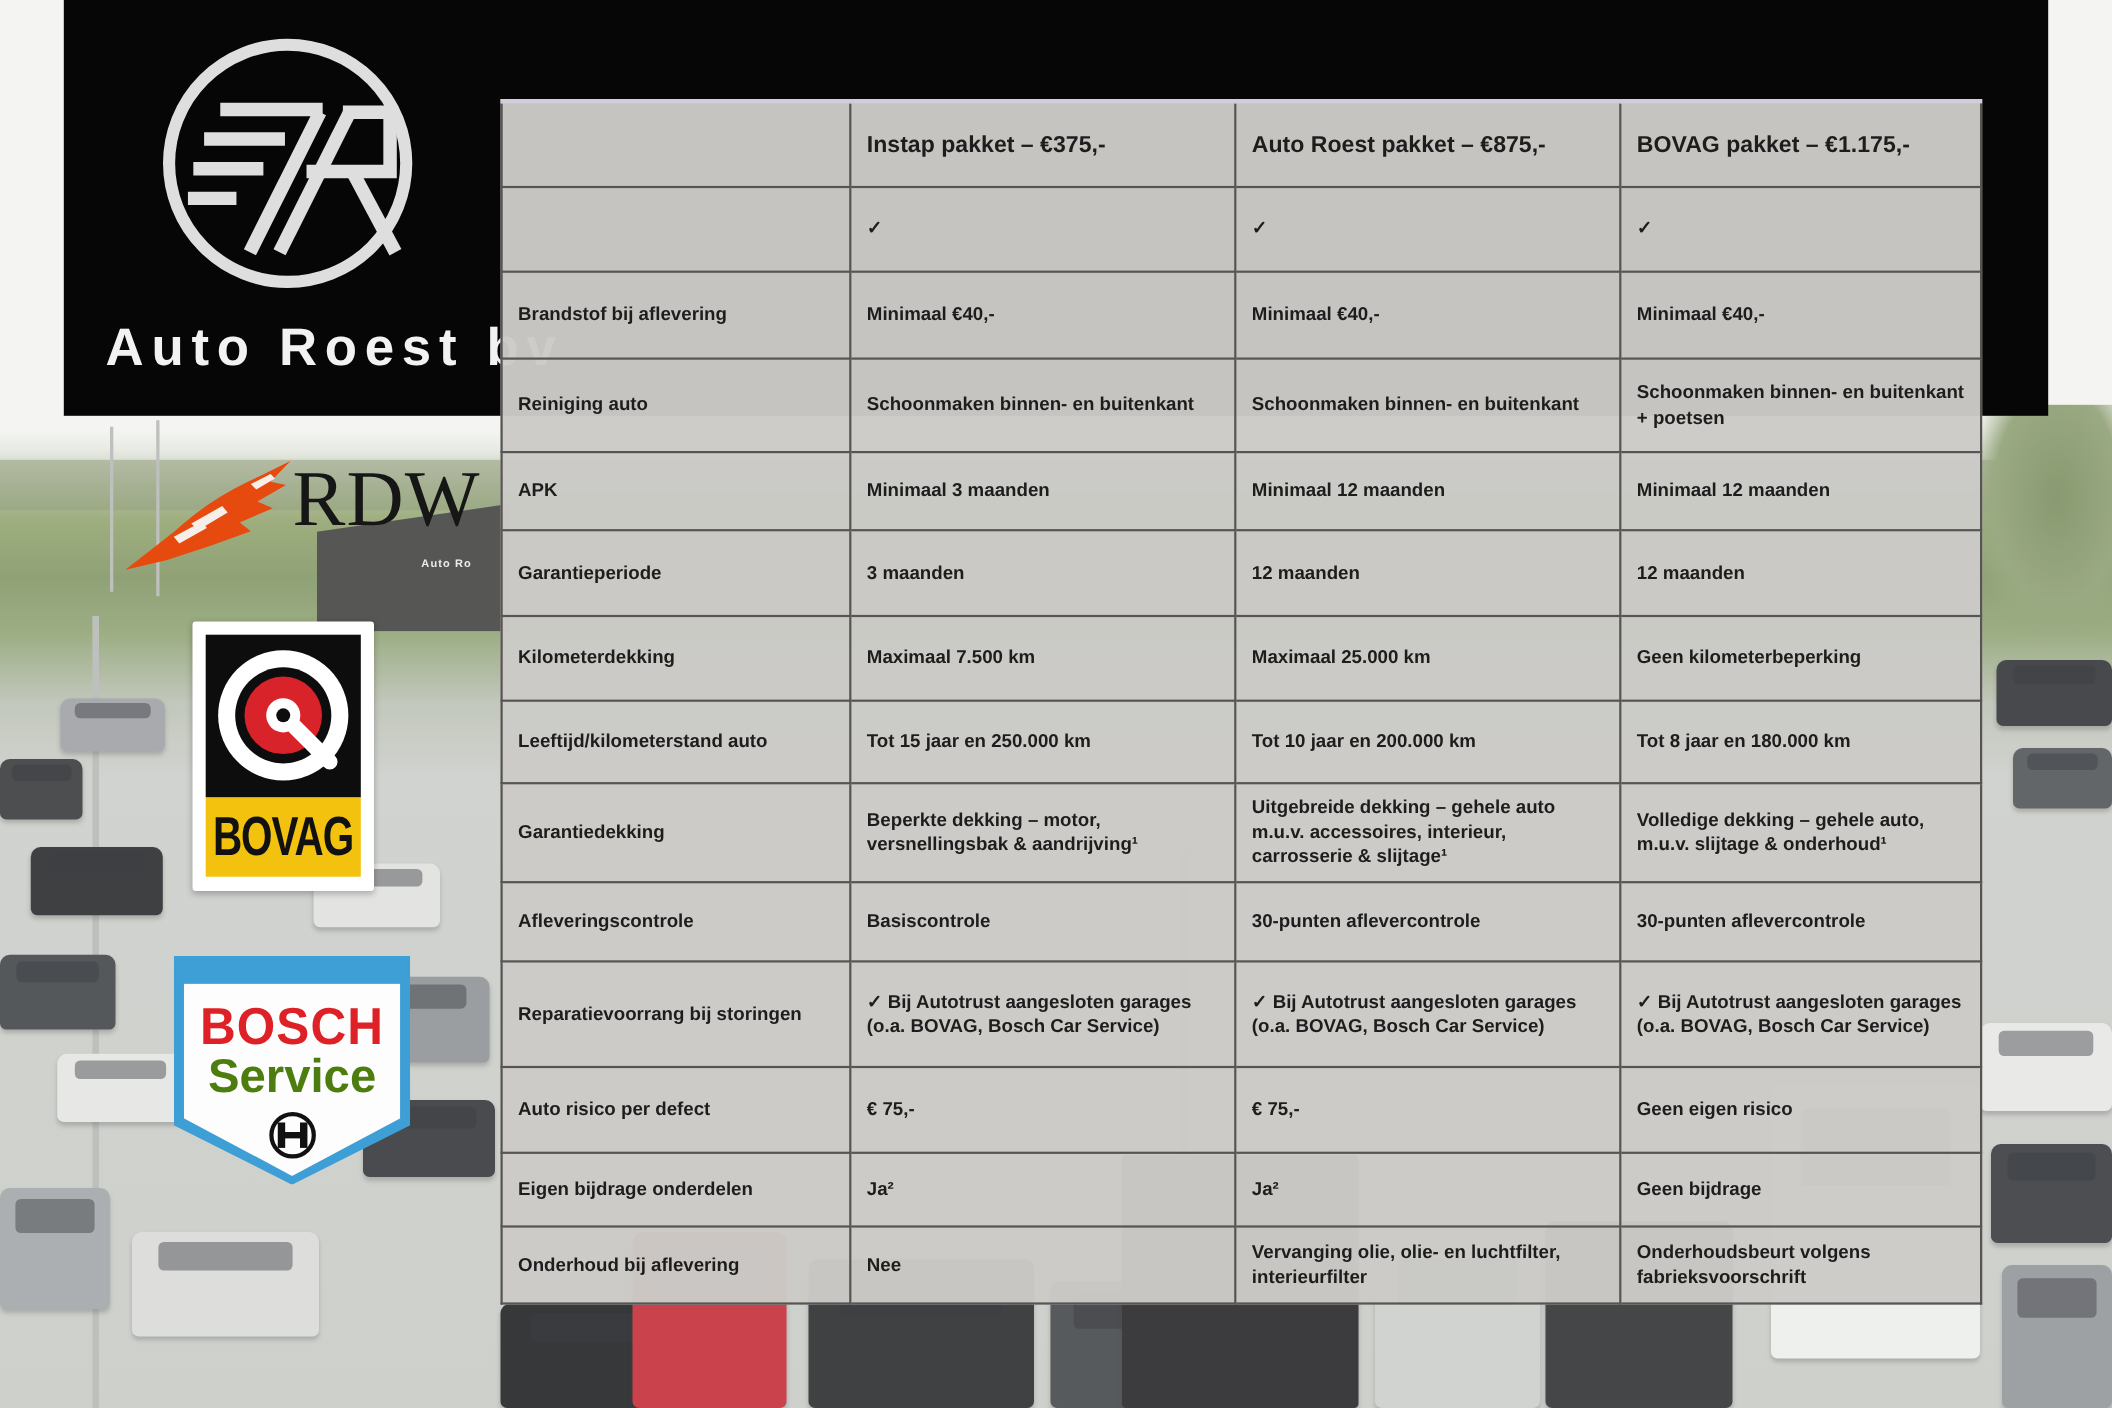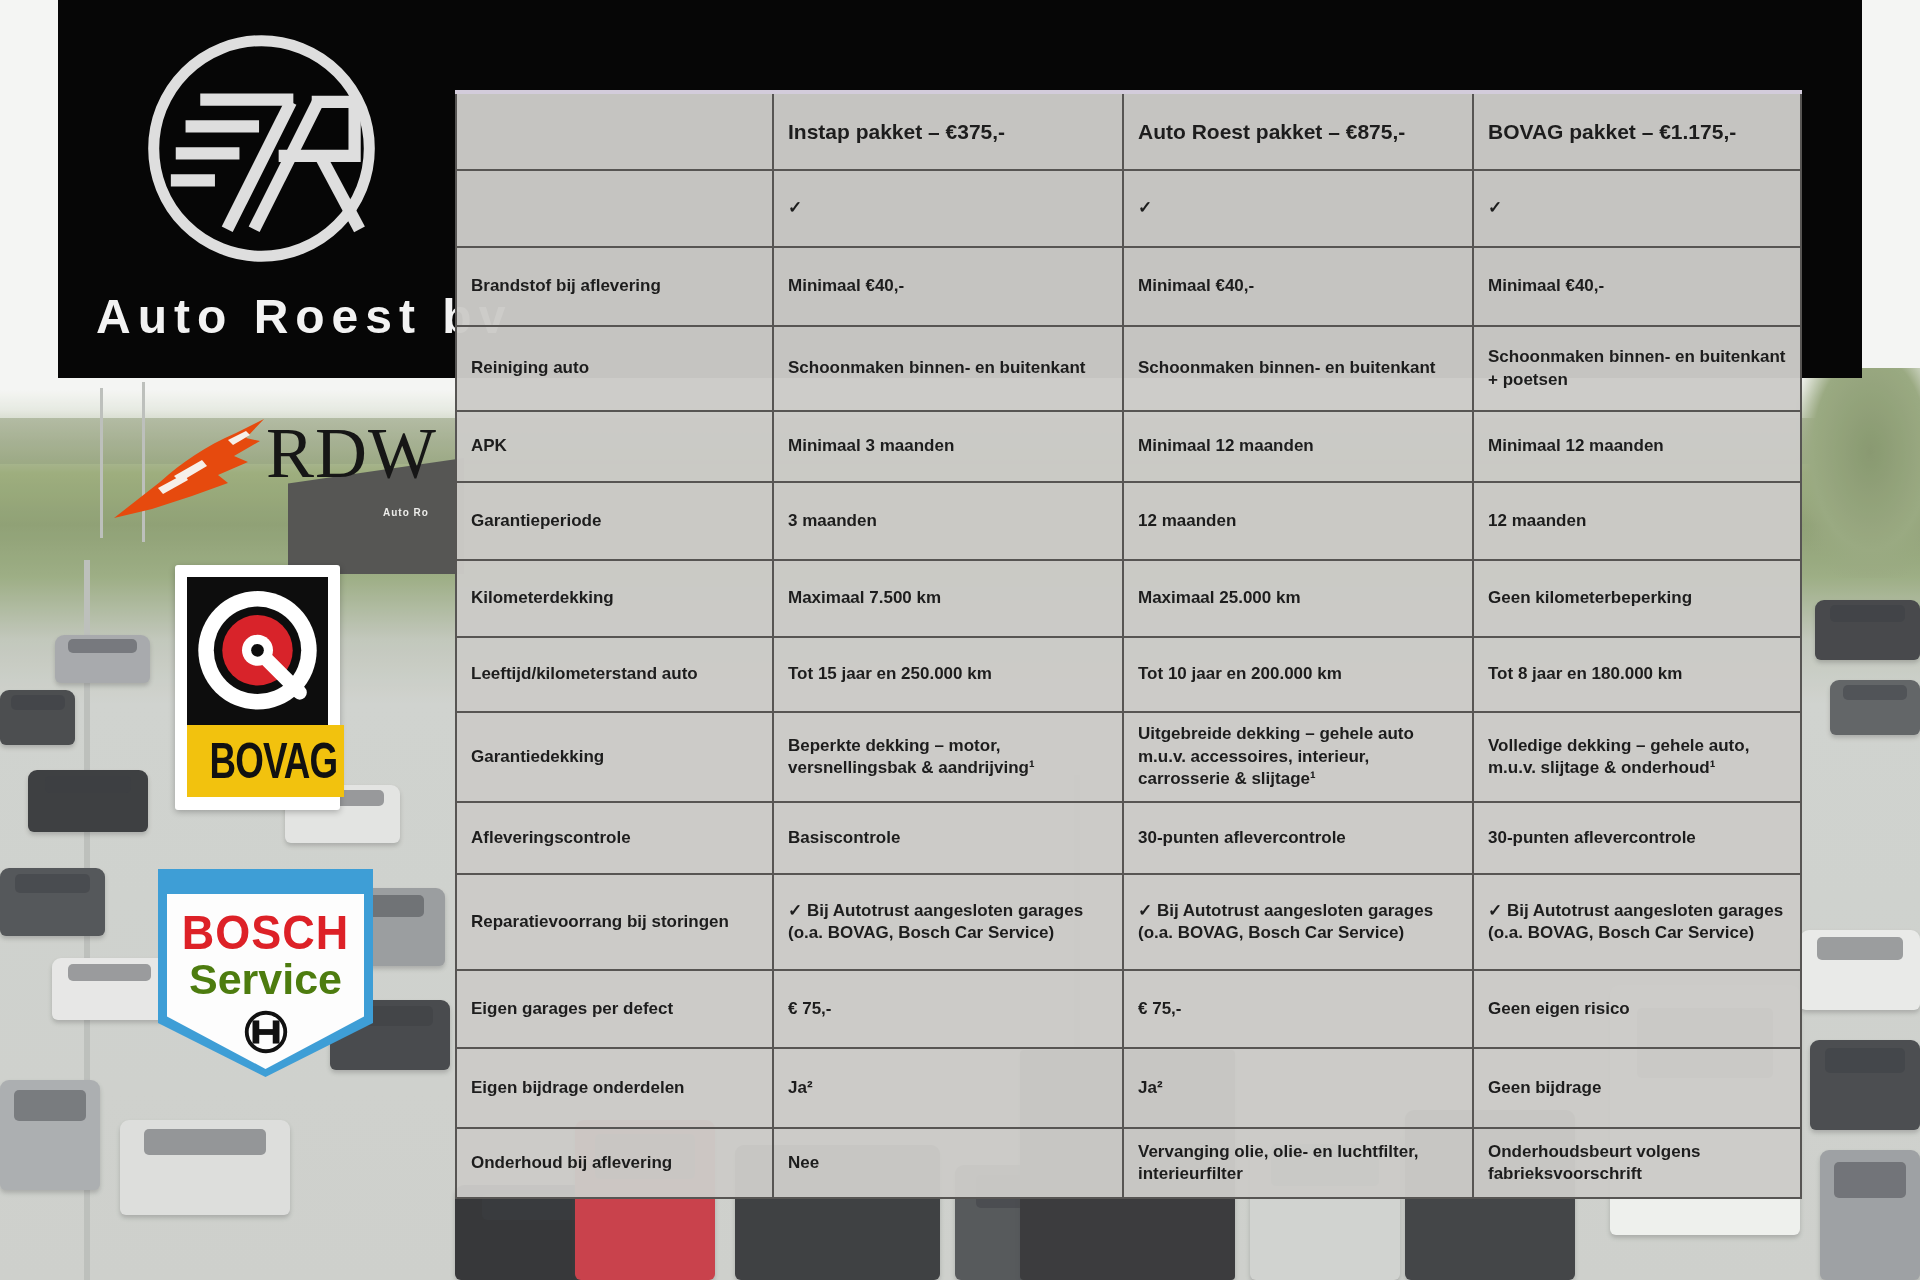--- a/index.html
+++ b/index.html
@@ -43,21 +43,21 @@
   .rdw svg{position:absolute;left:0;top:10px;}
   .rdw-text{position:absolute;left:158px;top:8px;font-family:"Liberation Serif",serif;
     font-size:72px;font-weight:500;color:#161616;letter-spacing:1px;}
 
   
   .bovag{position:absolute;left:175px;top:565px;width:165px;height:245px;background:#fff;
     border-radius:3px;box-shadow:0 2px 6px rgba(0,0,0,.25);}
   .bovag-black{position:absolute;left:12px;top:12px;width:141px;height:148px;background:#0d0d0d;}
   .bovag-black svg{display:block;}
   .bovag-yellow{position:absolute;left:12px;top:160px;width:141px;height:72px;background:#f2c20e;
-    display:flex;align-items:center;justify-content:center;padding-left:16px;}
+    display:flex;align-items:center;justify-content:center;}
   .bovag-word{font-size:40px;font-weight:bold;color:#111;letter-spacing:-1px;transform:scaleY(1.25) scaleX(.92);}
 
   
   .bosch{position:absolute;left:158px;top:869px;width:200px;height:208px;background:#3e9ed6;
     clip-path:polygon(0 0,100% 0,100% 74%,50% 100%,0 74%);padding-left:15px;}
   .bosch-inner{position:absolute;left:9px;top:25px;right:9px;bottom:8px;background:#fdfdfd;
     clip-path:polygon(0 0,100% 0,100% 70%,50% 100%,0 70%);text-align:center;}
   .bosch-word{margin-top:13px;font-size:45px;font-weight:bold;color:#dd2127;letter-spacing:1px;transform:scaleY(1.05);}
   .bosch-service{font-size:43px;font-weight:bold;color:#4d7c0f;margin-top:-4px;}
   .bosch-inner svg{display:block;margin:2px auto 0;}
@@ -75,21 +75,21 @@
   tbody tr:nth-child(2){height:79px;}
   tbody tr:nth-child(3){height:85px;}
   tbody tr:nth-child(4){height:71px;}
   tbody tr:nth-child(5){height:78px;}
   tbody tr:nth-child(6){height:77px;}
   tbody tr:nth-child(7){height:75px;}
   tbody tr:nth-child(8){height:90px;}
   tbody tr:nth-child(9){height:72px;}
   tbody tr:nth-child(10){height:96px;}
   tbody tr:nth-child(11){height:78px;}
-  tbody tr:nth-child(12){height:80px;}
+  tbody tr:nth-child(12){height:67px;}
   tbody tr:nth-child(13){height:70px;}
 </style>
 </head>
 <body>
 
 <div class="stage">
 
   <div class="photo">
     <div class="treeband"></div>
     <div class="righttrees"></div>
@@ -255,21 +255,21 @@
           <td>30-punten aflevercontrole</td>
           <td>30-punten aflevercontrole</td>
         </tr>
         <tr>
           <td>Reparatievoorrang bij storingen</td>
           <td>✓ Bij Autotrust aangesloten garages (o.a. BOVAG, Bosch Car Service)</td>
           <td>✓ Bij Autotrust aangesloten garages (o.a. BOVAG, Bosch Car Service)</td>
           <td>✓ Bij Autotrust aangesloten garages (o.a. BOVAG, Bosch Car Service)</td>
         </tr>
         <tr>
-          <td>Eigen garages per defect</td>
+          <td>Auto risico per defect</td>
           <td>€ 75,-</td>
           <td>€ 75,-</td>
           <td>Geen eigen risico</td>
         </tr>
         <tr>
           <td>Eigen bijdrage onderdelen</td>
           <td>Ja²</td>
           <td>Ja²</td>
           <td>Geen bijdrage</td>
         </tr>

